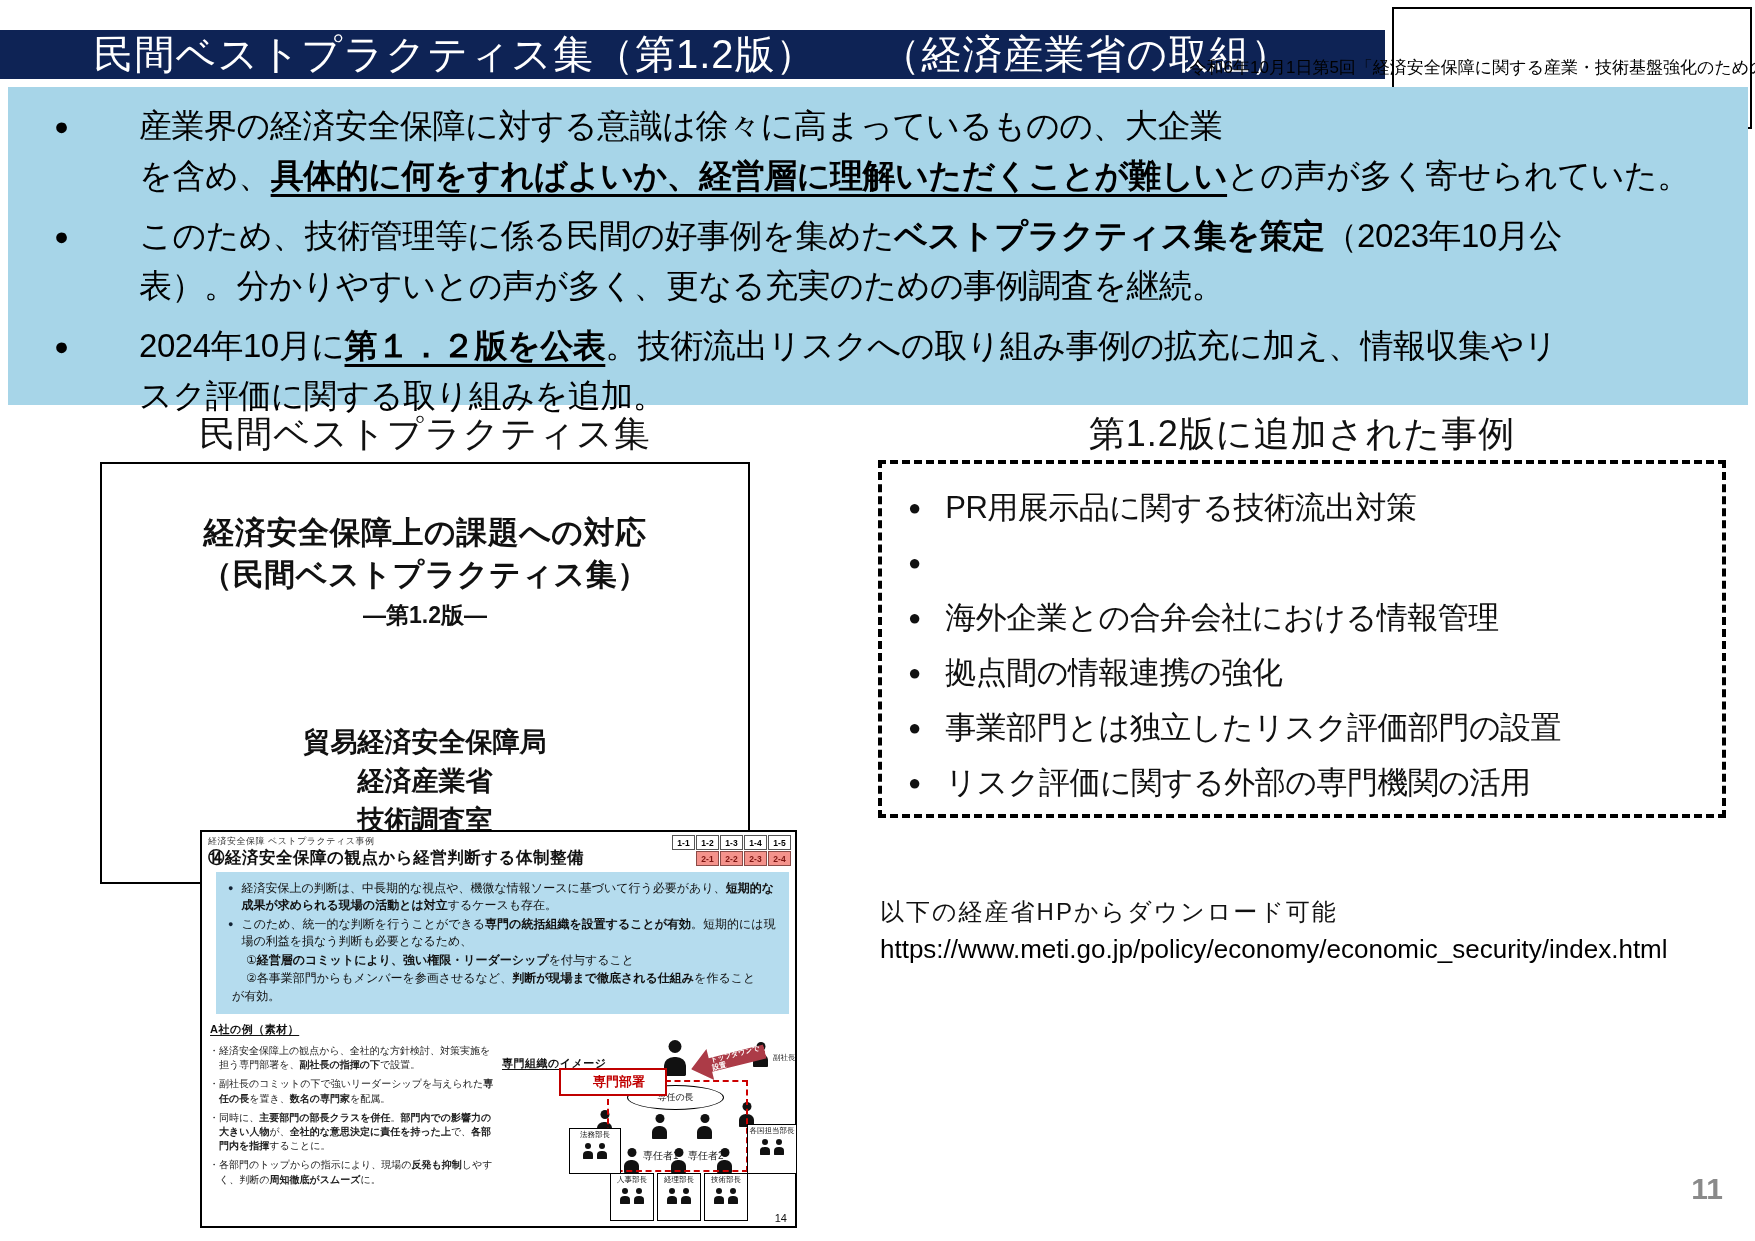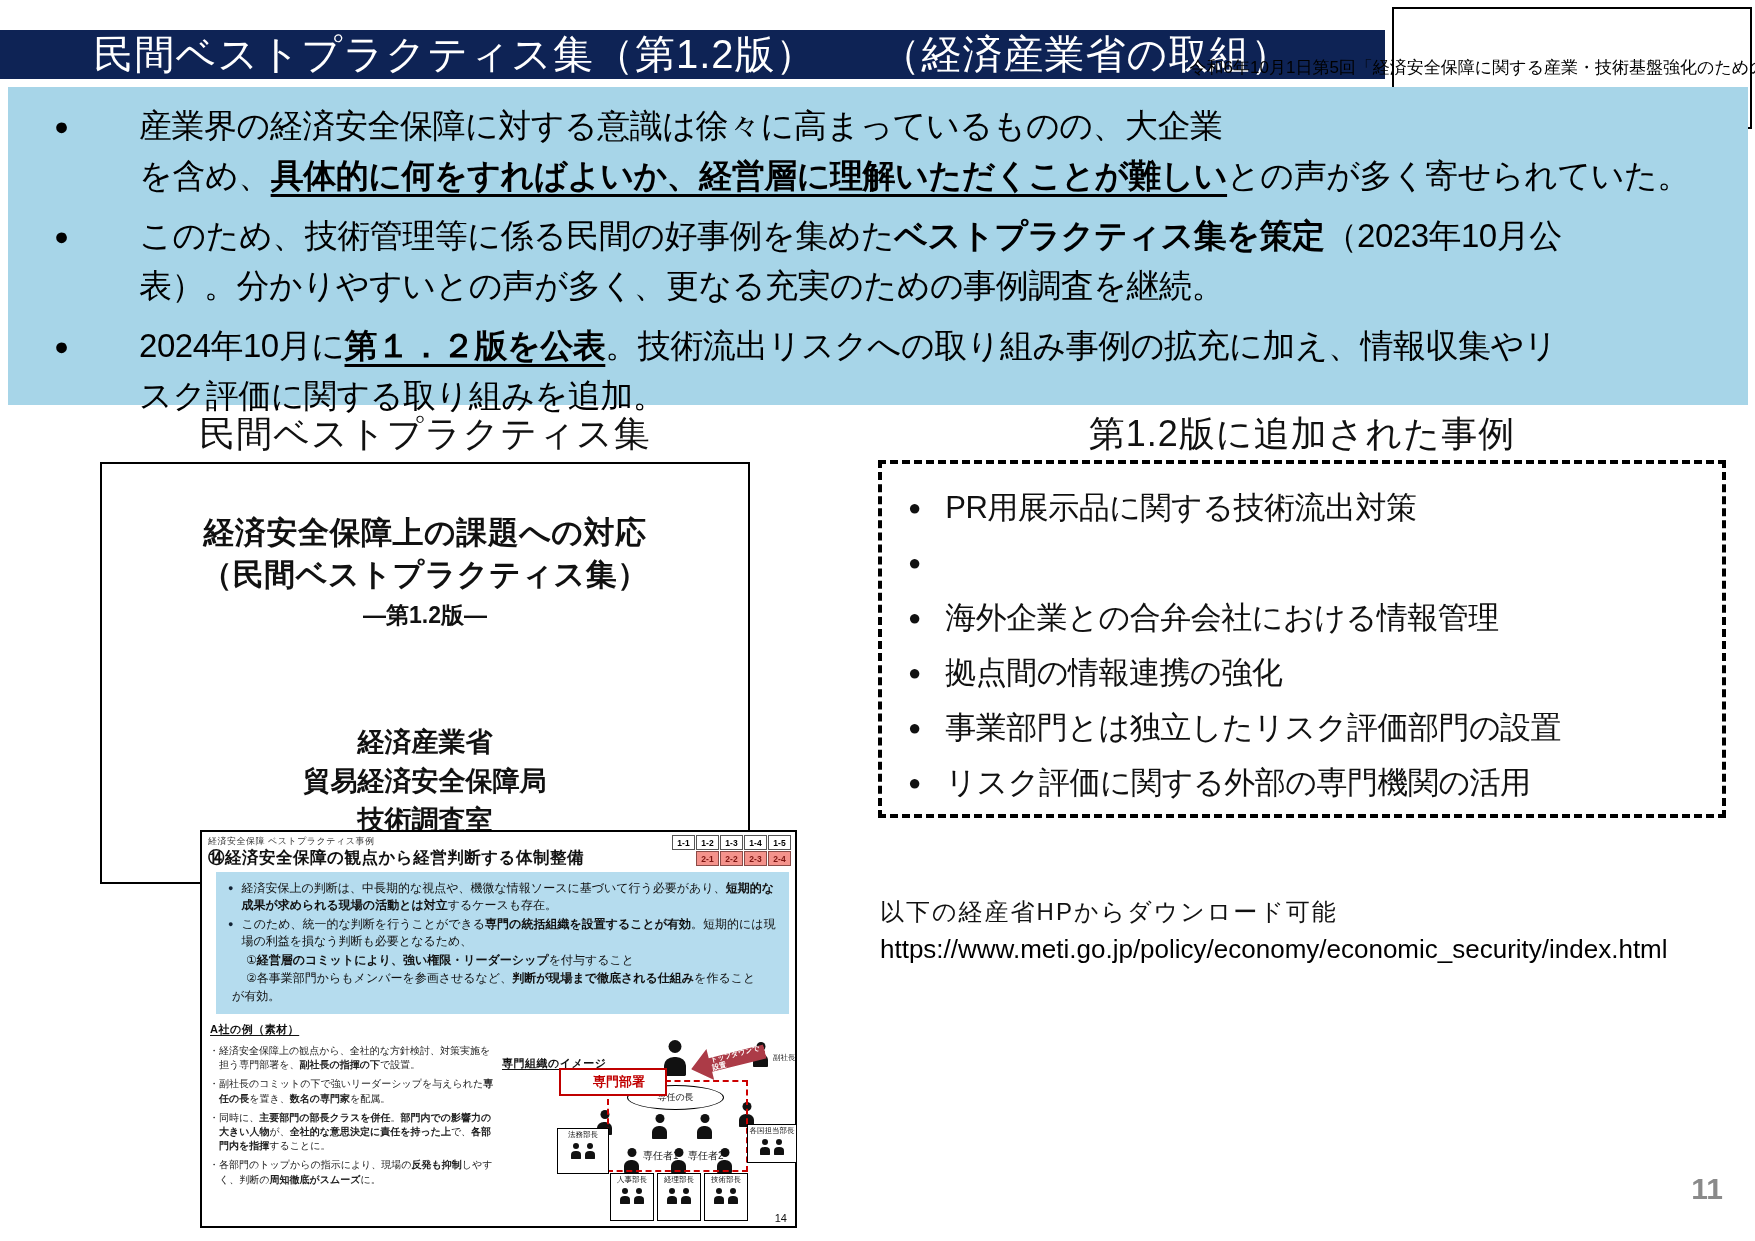--- a/index.html
+++ b/index.html
@@ -138,22 +138,22 @@
     </div>
   </div>
 
   <div class="sec-heading left">民間ベストプラクティス集</div>
 
   <div class="doc-cover">
     <div class="cover-t1">経済安全保障上の課題への対応</div>
     <div class="cover-t2">（民間ベストプラクティス集）</div>
     <div class="cover-ed">―第1.2版―</div>
     <div class="cover-org">
+      <div>貿易経済安全保障局</div>
       <div>経済産業省</div>
-      <div>貿易経済安全保障局</div>
       <div>技術調査室</div>
     </div>
   </div>
 
   <div class="sec-heading right">第1.2版に追加された事例</div>
 
   <div class="added-box">
     <div class="case-row">
       <span class="mk">●</span>
       <span class="tx">PR用展示品に関する技術流出対策</span>
@@ -245,26 +245,26 @@
 
       <div class="chief-ellipse">専任の長</div>
 
       <span class="pp md" style="left:40px;top:70px;"></span>
       <span class="pp md" style="left:95px;top:74px;"></span>
       <span class="pp md" style="left:140px;top:74px;"></span>
       <span class="pp md" style="left:182px;top:62px;"></span>
       <div class="sen-label" style="left:86px;top:101px;">専任者1</div>
       <div class="sen-label" style="left:131px;top:101px;">専任者2</div>
 
-      <div class="unit-box" style="left:0;top:88px;width:52px;height:46px;">
+      <div class="unit-box" style="left:12px;top:88px;width:52px;height:46px;">
         <div class="ulabel">法務部長</div>
         <div class="minis"><span class="pp sm"></span><span class="pp sm"></span></div>
       </div>
 
-      <div class="unit-box" style="left:190px;top:84px;width:50px;height:39px;">
+      <div class="unit-box" style="left:190px;top:84px;width:50px;height:50px;">
         <div class="ulabel wrap">各国担当部長</div>
         <div class="minis"><span class="pp sm"></span><span class="pp sm"></span></div>
       </div>
 
       <span class="pp md" style="left:67px;top:108px;"></span>
       <span class="pp md" style="left:114px;top:108px;"></span>
       <span class="pp md" style="left:160px;top:108px;"></span>
 
       <div class="unit-box" style="left:53px;top:133px;width:44px;height:48px;">
         <div class="ulabel">人事部長</div>

